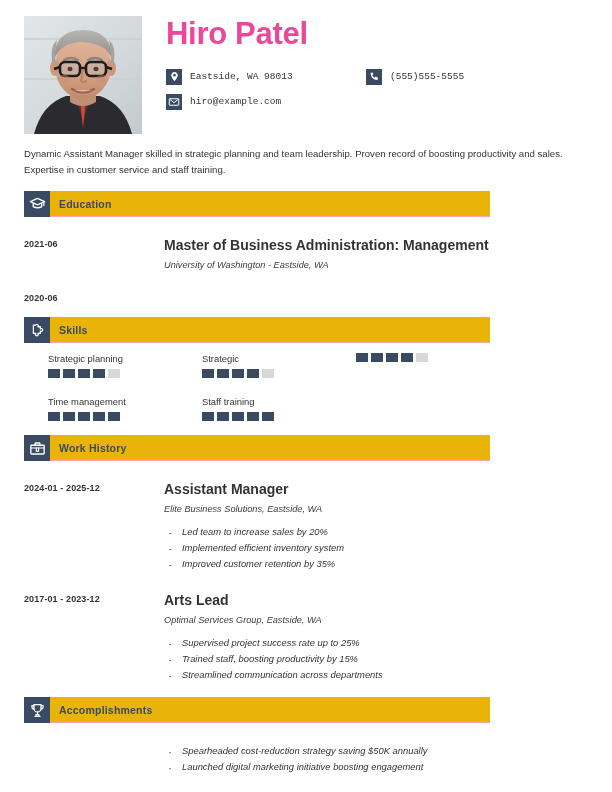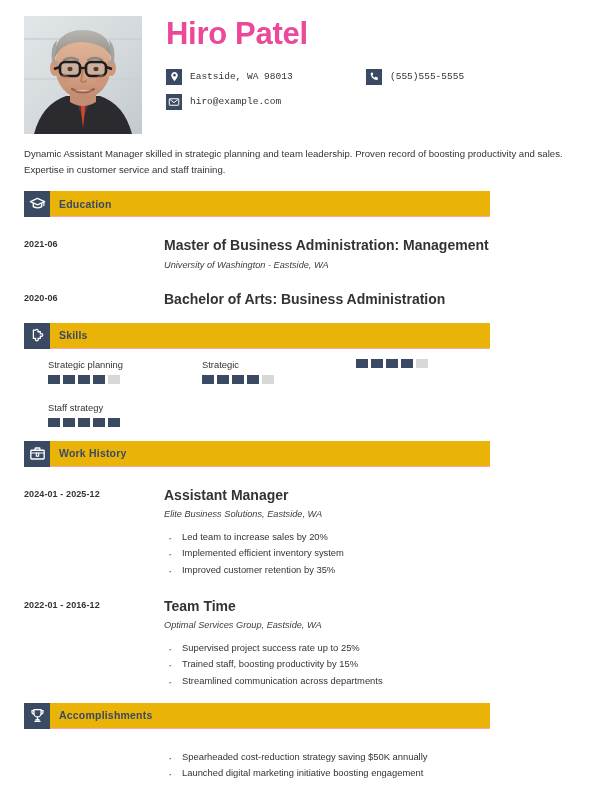--- a/index.html
+++ b/index.html
@@ -148,20 +148,21 @@
     font-size: 9.2px;
     font-style: italic;
     color: #3c3c3c;
     margin-top: 4px;
     line-height: 1.4;
   }
   .bullets {
     list-style: none;
     margin: 8px 0 0 0;
     padding: 0;
+    font-style: italic;
   }
   .bullets li {
     font-size: 9.4px;
     color: #333333;
     line-height: 1.72;
     padding-left: 18px;
     position: relative;
   }
   .bullets li::before {
     content: "\00B7";
@@ -327,21 +328,20 @@
       <div class="entry-date">2021-06</div>
       <div class="entry-body">
         <div class="entry-title">Master of Business Administration: Management</div>
         <div class="entry-sub">University of Washington - Eastside, WA</div>
       </div>
     </div>
 
     <div class="entry">
       <div class="entry-date">2020-06</div>
       <div class="entry-body">
-        <div class="entry-title">Bachelor of Arts: Business Administration</div>
       </div>
     </div>
   </div>
 
   <div class="section">
     <div class="sec-head">
       <div class="sec-icon">
         <svg width="17" height="17" viewBox="0 0 24 24">
           <path d="M9.5 4.2a2 2 0 0 1 3.6 1.2c0 .5-.2.9-.5 1.3l3.4 0 0 3.1c.4-.3.9-.5 1.4-.5a2 2 0 0 1 0 4c-.5 0-1-.2-1.4-.5l0 3.4-3.4 0c.3.4.5.8.5 1.3a2 2 0 0 1-4 0c0-.5.2-.9.5-1.3l-3.4 0 0-11.8 3.3 0z" fill="none" stroke="#ffffff" stroke-width="1.8" stroke-linejoin="round"></path>
         </svg>
@@ -375,21 +375,31 @@
       <div class="skill">
         <div class="skill-bars">
             <span class="sq on"></span>
             <span class="sq on"></span>
             <span class="sq on"></span>
             <span class="sq on"></span>
             <span class="sq"></span>
           </div>
       </div>
       <div class="skill">
-        <div class="skill-name">Staff strategy</div>
+        <div class="skill-name">Time management</div>
+        <div class="skill-bars">
+            <span class="sq on"></span>
+            <span class="sq on"></span>
+            <span class="sq on"></span>
+            <span class="sq on"></span>
+            <span class="sq on"></span>
+          </div>
+      </div>
+      <div class="skill">
+        <div class="skill-name">Staff training</div>
         <div class="skill-bars">
             <span class="sq on"></span>
             <span class="sq on"></span>
             <span class="sq on"></span>
             <span class="sq on"></span>
             <span class="sq on"></span>
           </div>
       </div>
     </div>
   </div>
@@ -416,23 +426,23 @@
         <div class="entry-sub">Elite Business Solutions, Eastside, WA</div>
         <ul class="bullets">
           <li>Led team to increase sales by 20%</li>
           <li>Implemented efficient inventory system</li>
           <li>Improved customer retention by 35%</li>
         </ul>
       </div>
     </div>
 
     <div class="entry">
-      <div class="entry-date">2022-01 - 2016-12</div>
+      <div class="entry-date">2017-01 - 2023-12</div>
       <div class="entry-body">
-        <div class="entry-title">Team Time</div>
+        <div class="entry-title">Arts Lead</div>
         <div class="entry-sub">Optimal Services Group, Eastside, WA</div>
         <ul class="bullets">
           <li>Supervised project success rate up to 25%</li>
           <li>Trained staff, boosting productivity by 15%</li>
           <li>Streamlined communication across departments</li>
         </ul>
       </div>
     </div>
   </div>
 

